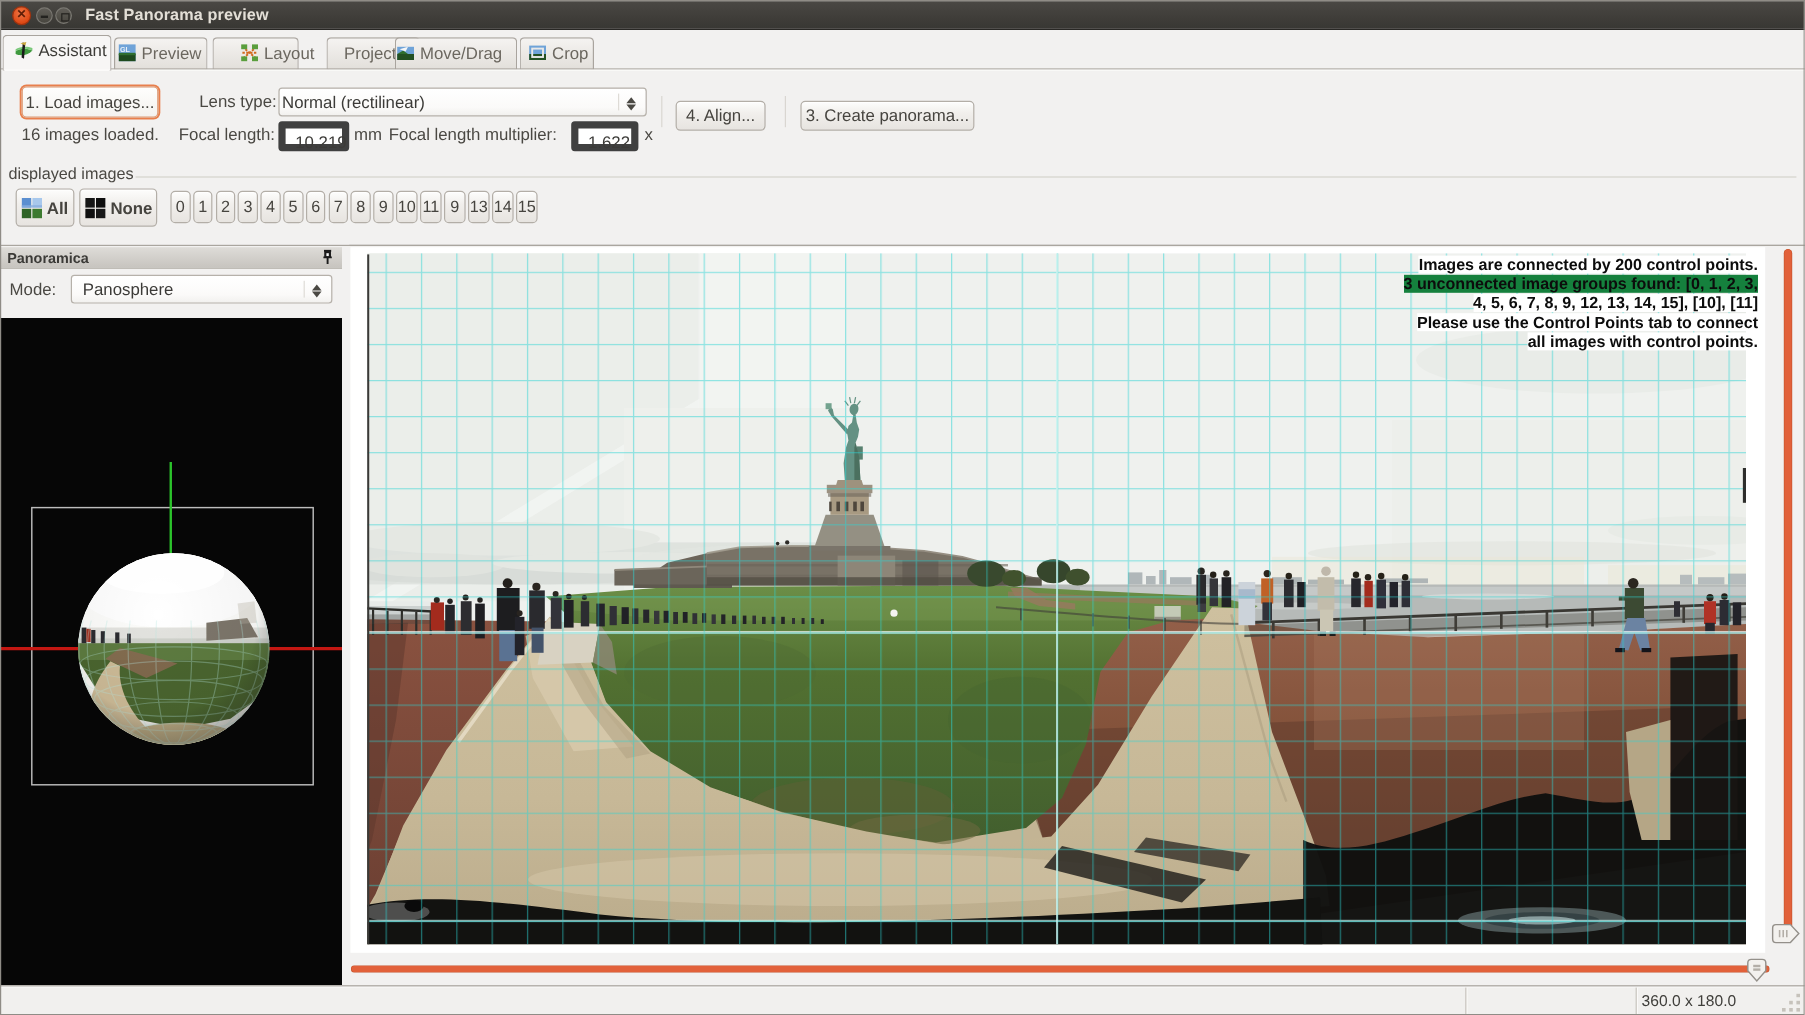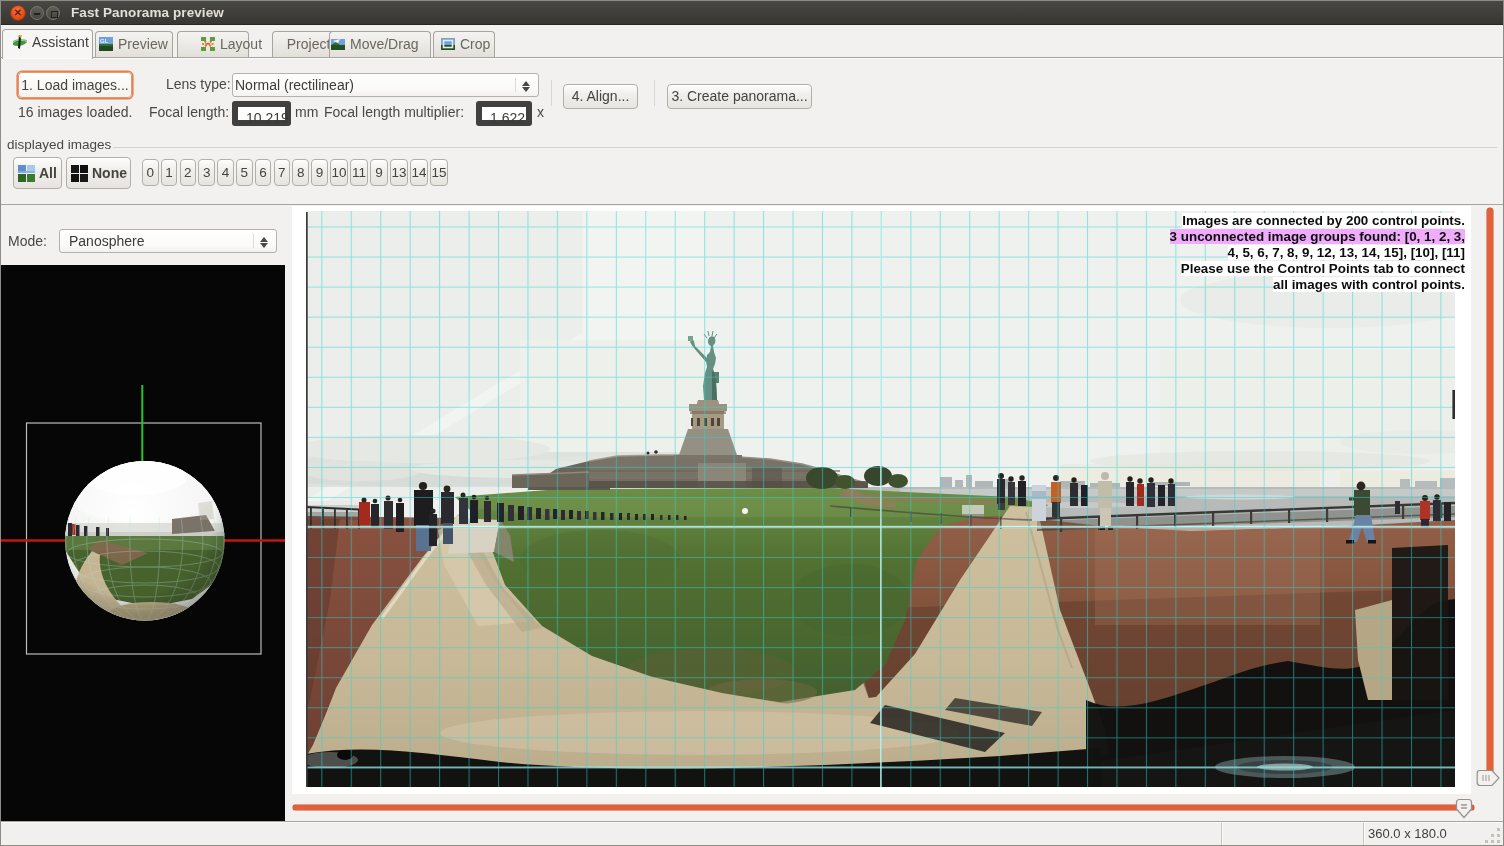--- a/index.html
+++ b/index.html
@@ -143,20 +143,28 @@
   <div class="btn nb2" style="left:330px;">10</div>
   <div class="btn nb2" style="left:350px;">11</div>
   <div class="btn nb2" style="left:370px;">9</div>
   <div class="btn nb2" style="left:390px;">13</div>
   <div class="btn nb2" style="left:410px;">14</div>
   <div class="btn nb2" style="left:430px;">15</div>
 </div>
 
 <div class="abs" id="dock" style="left:0; top:204px; width:285px; height:617px;">
   <div class="abs" style="left:0; top:0; width:1504px; height:1px; background:#aaa69f;"></div>
+  <div class="abs" style="left:0; top:2px; width:285px; height:18px; background:linear-gradient(#dedcd8,#c7c4bf); border-bottom:1px solid #b2afa9;">
+    <span style="position:absolute; left:6px; top:2px; font-size:12px; font-weight:bold; color:#3b3a37;">Panoramica</span>
+    <svg id="pin" style="position:absolute; right:6px; top:2px;" width="12" height="14" viewBox="0 0 12 14">
+        <path d="M3,1 H9 M4,1 V6 H8 V1 M2.5,6.5 H9.5 M6,7 V12" stroke="#1c1c1c" stroke-width="1.6" fill="none"></path>
+        <rect x="3.8" y="1" width="4.4" height="5" fill="#1c1c1c"></rect>
+        <rect x="5" y="3" width="2" height="2.4" fill="#fafafa"></rect>
+      </svg>
+  </div>
   <div class="lbl" style="left:8px; top:29px;">Mode:</div>
   <div class="combo" style="left:59px; top:25px; width:218px; height:24px; line-height:22px;"><span style="margin-left:9px;">Panosphere</span><span class="sep"></span><span class="arrows"></span></div>
   <div class="abs" id="dockgl" style="left:0; top:61px; width:285px; height:556px; background:#060606;">
   <svg width="285" height="556" viewBox="0 0 285 556">
     <defs>
       <radialGradient id="sphShade" cx="0.42" cy="0.32" r="0.72">
         <stop offset="0" stop-color="#000" stop-opacity="0"></stop>
         <stop offset="0.72" stop-color="#000" stop-opacity="0.04"></stop>
         <stop offset="1" stop-color="#30302a" stop-opacity="0.42"></stop>
       </radialGradient>
@@ -499,21 +507,21 @@
 <rect x="306" y="766.5" width="1149" height="1.8" fill="#bfeeea" opacity="0.7"></rect>
 <rect x="306" y="211" width="1149" height="576" fill="url(#grid)"></rect>
 <rect x="880" y="211" width="1.6" height="576" fill="#c8f2ef" opacity="0.8"></rect>
 
 <rect x="305.5" y="212" width="2.2" height="575" fill="#3a3a38"></rect>
 <rect x="1452.4" y="390" width="2.6" height="29" fill="#2e2e2c"></rect>
 </svg>
 
 <div class="abs" style="left:900px; top:212.5px; width:565px; text-align:right; font-size:13.4px; font-weight:bold; color:#0c0c0c; line-height:16.2px; z-index:5;">
   <span style="background:#fff;">Images are connected by 200 control points.</span><br>
-  <span style="background:#f0abfc;">3 unconnected image groups found: [0, 1, 2, 3,</span><br>
+  <span style="background:#15803d;">3 unconnected image groups found: [0, 1, 2, 3,</span><br>
   <span style="background:#fff;">4, 5, 6, 7, 8, 9, 12, 13, 14, 15], [10], [11]</span><br>
   <span style="background:#fff;">Please use the Control Points tab to connect</span><br>
   <span style="background:#fff;">all images with control points.</span>
 </div>
 
 <div class="abs" style="left:1487px; top:208px; width:5.5px; height:571px; background:#e2613a; border-radius:3px; box-shadow:0 0 0 0.5px #c4532c;"></div>
 <svg class="abs" style="left:1476px; top:766px;" width="28" height="26" viewBox="0 0 28 26">
   <path d="M4,4.5 L16,4.5 L23,12 L16,19.5 L4,19.5 C2,19.5 1.2,18.5 1.2,16.5 L1.2,7.5 C1.2,5.5 2,4.5 4,4.5 Z" fill="#f3f1ee" stroke="#94908a" stroke-width="1.2"></path>
   <path d="M7,9 V15 M10,9 V15 M13,9 V15" stroke="#b3aea7" stroke-width="1.3"></path>
 </svg>

